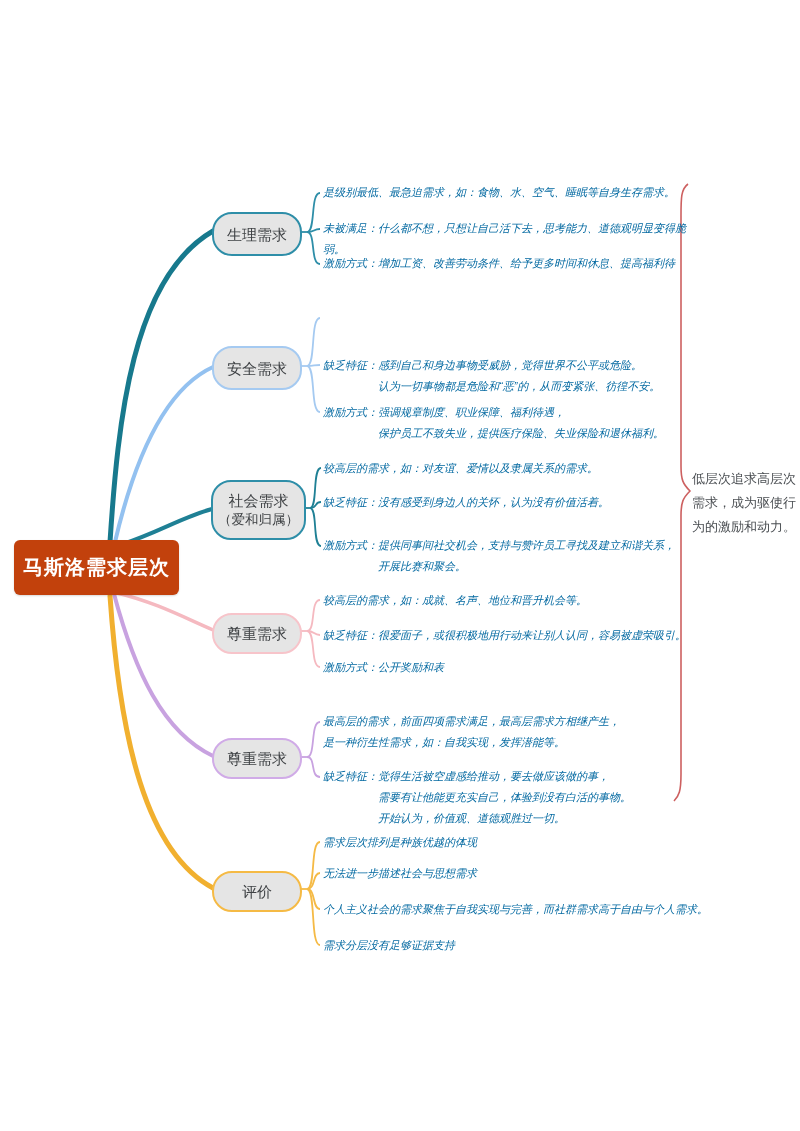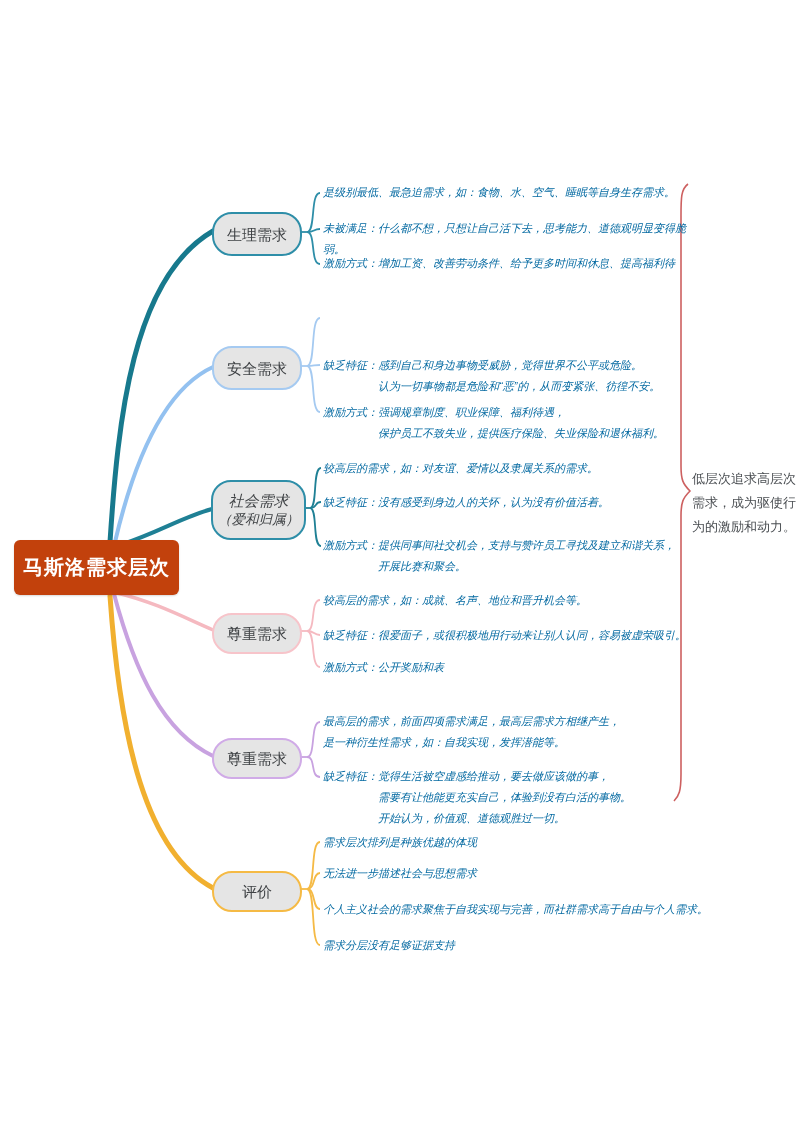--- a/index.html
+++ b/index.html
@@ -106,21 +106,21 @@
   </svg>
 
   <div class="central" style="background-color: #c2410c;">马斯洛需求层次</div>
 
   <div class="bnode n1" style="border-color: rgb(46, 142, 168);">
     <span>生理需求</span>
   </div>
   <div class="bnode n2" style="border-color: rgb(165, 202, 241);">
     <span>安全需求</span>
   </div>
-  <div class="bnode n3" style="border-color: rgb(46, 142, 168); font-style: italic;">
+  <div class="bnode n3" style="border-color: rgb(46, 142, 168);">
     <span>社会需求</span>
     <span class="sub">（爱和归属）</span>
   </div>
   <div class="bnode n4" style="border-color: rgb(247, 196, 202);">
     <span>尊重需求</span>
   </div>
   <div class="bnode n5" style="border-color: rgb(208, 171, 231);">
     <span>尊重需求</span>
   </div>
   <div class="bnode n6" style="border-color: rgb(245, 186, 69);">

